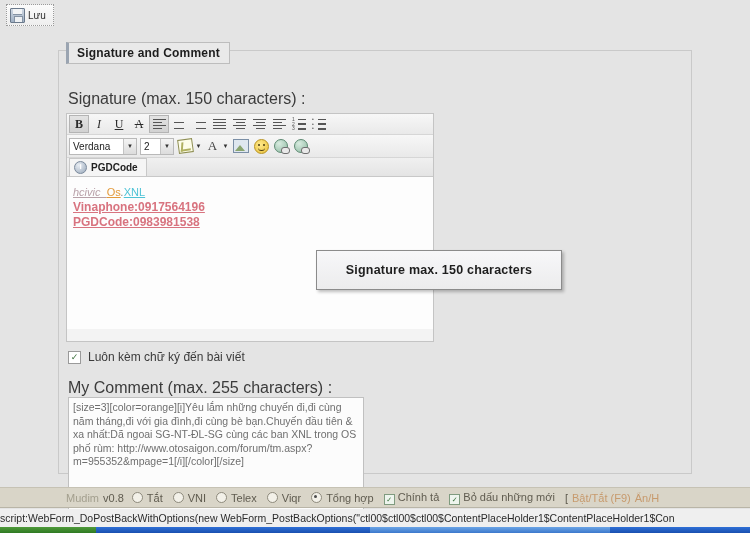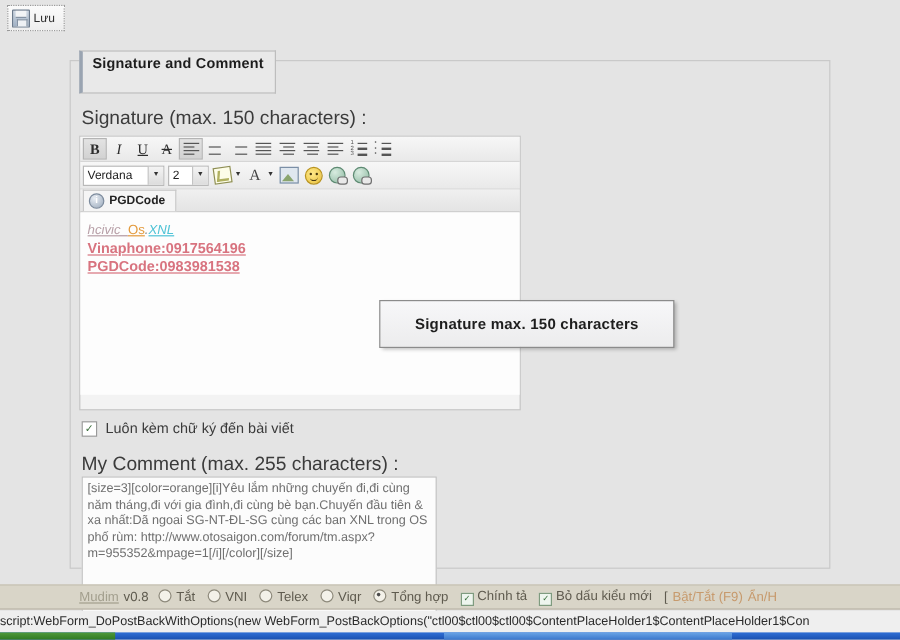--- a/index.html
+++ b/index.html
@@ -44,21 +44,21 @@
 
   
   .panel{
     position:absolute;left:58px;top:22px;width:634px;height:424px;
     border:1px solid #c9c9c9;border-top:1px solid #c9c9c9;
     background:transparent;
     box-sizing:border-box;
   }
   .panel-legend{
     position:absolute;left:66px;top:14px;
-    padding:3px 9px 17px 8px;
+    padding:3px 9px 3px 8px;
     background:#e9e9e9;
     border:1px solid #bdbdbd;
     border-left:3px solid #9aa4b1;
     font-size:12px;font-weight:bold;color:#1d1d1d;
     letter-spacing:.2px;
     white-space:nowrap;
   }
 
   
   .fld-label{
@@ -190,21 +190,21 @@
   }
 
   .sig-body{
     height:152px;background:#fdfdfd;padding:8px 6px 0 6px;box-sizing:border-box;
     font-size:11px;line-height:15px;
   }
   .sig-l1{white-space:nowrap;}
   .sig-l1 .p1{color:#b8a0a8;font-style:italic;text-decoration:underline;}
   .sig-l1 .p2{color:#e39a3c;text-decoration:underline;}
   .sig-l1 .p3{color:#8a8a8a;font-style:italic;}
-  .sig-l1 .p4{color:#4fc3d6;font-style:italic;text-decoration:underline;}
+  .sig-l1 .p4{color:#4fc3d6;text-decoration:underline;}
   .sig-l2,.sig-l3{
     color:#d8737f;font-weight:bold;font-size:12px;
     text-decoration:underline;white-space:nowrap;
   }
 
   
   .tooltip{
     position:absolute;left:316px;top:222px;width:246px;height:40px;
     background:linear-gradient(#f7f7f9,#ececed);
     border:1px solid #8b8b8b;
@@ -236,21 +236,21 @@
 
   
   .mudim{
     position:absolute;left:0;top:487px;width:750px;height:21px;
     background:#d9d5c8;
     border-top:1px solid #c6c2b4;border-bottom:1px solid #b9b5a7;
     display:flex;align-items:center;
     font-size:11px;color:#5f5b4f;white-space:nowrap;overflow:hidden;
     padding-left:66px;box-sizing:border-box;
   }
-  .mudim .brand{color:#a39f8e;margin-right:4px;text-decoration:underline;}
+  .mudim .brand{color:#a39f8e;margin-right:4px;}
   .mudim .ver{color:#5f5b4f;margin-right:8px;}
   .radio{
     width:9px;height:9px;border-radius:50%;border:1px solid #8e8a7c;
     background:#f3f1e9;display:inline-block;position:relative;
     margin-right:4px;vertical-align:-1px;
   }
   .radio.on:after{
     content:"";position:absolute;left:2px;top:2px;width:3px;height:3px;
     border-radius:50%;background:#4b4b4b;
   }
@@ -471,21 +471,21 @@
   <span class="brand">Mudim</span>
   <span class="ver">v0.8</span>
 
   <span class="opt"><span class="radio"></span><span>Tắt</span></span>
   <span class="opt"><span class="radio"></span><span>VNI</span></span>
   <span class="opt"><span class="radio"></span><span>Telex</span></span>
   <span class="opt"><span class="radio"></span><span>Viqr</span></span>
   <span class="opt"><span class="radio on"></span><span>Tổng hợp</span></span>
 
   <span class="opt"><span class="mcbox">✓</span><span>Chính tả</span></span>
-  <span class="opt"><span class="mcbox">✓</span><span>Bỏ dấu kiểu mới</span></span>
+  <span class="opt"><span class="mcbox">✓</span><span>Bỏ dấu những mới</span></span>
 
   <span class="brk">[</span>
   <span class="hot" style="margin:0 4px">Bật/Tắt (F9)</span>
   <span class="hot">Ẩn/H</span>
 </div>
 
 <div class="statusbar">
   <span>script:WebForm_DoPostBackWithOptions(new WebForm_PostBackOptions("ctl00$ctl00$ctl00$ContentPlaceHolder1$ContentPlaceHolder1$Con</span>
 </div>
 <div class="taskbar"></div>

